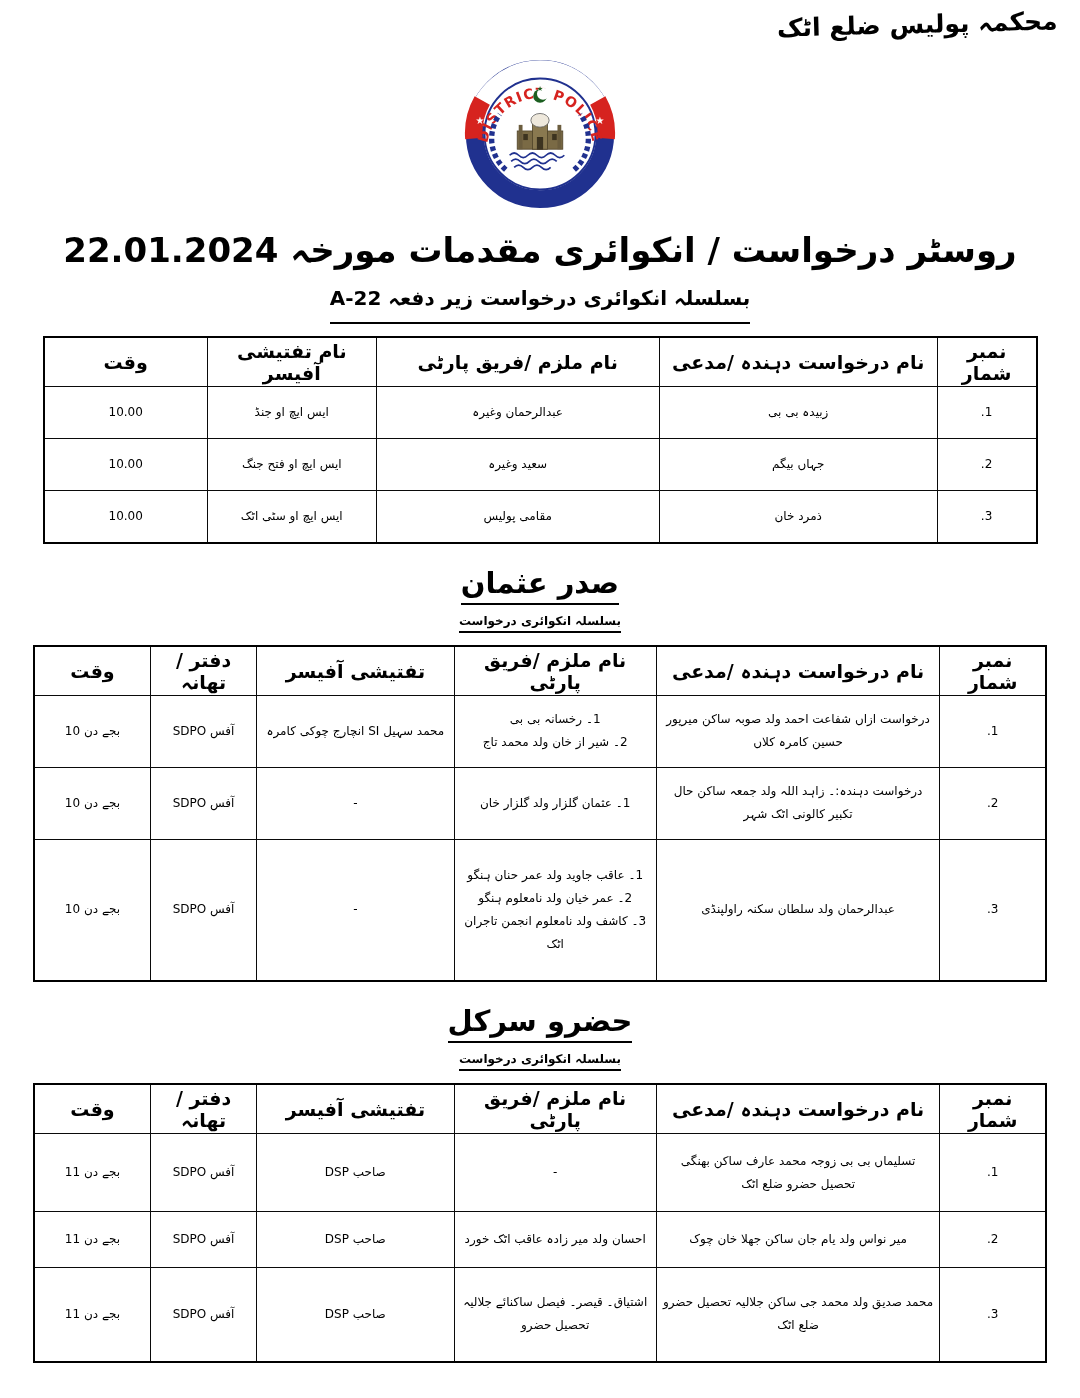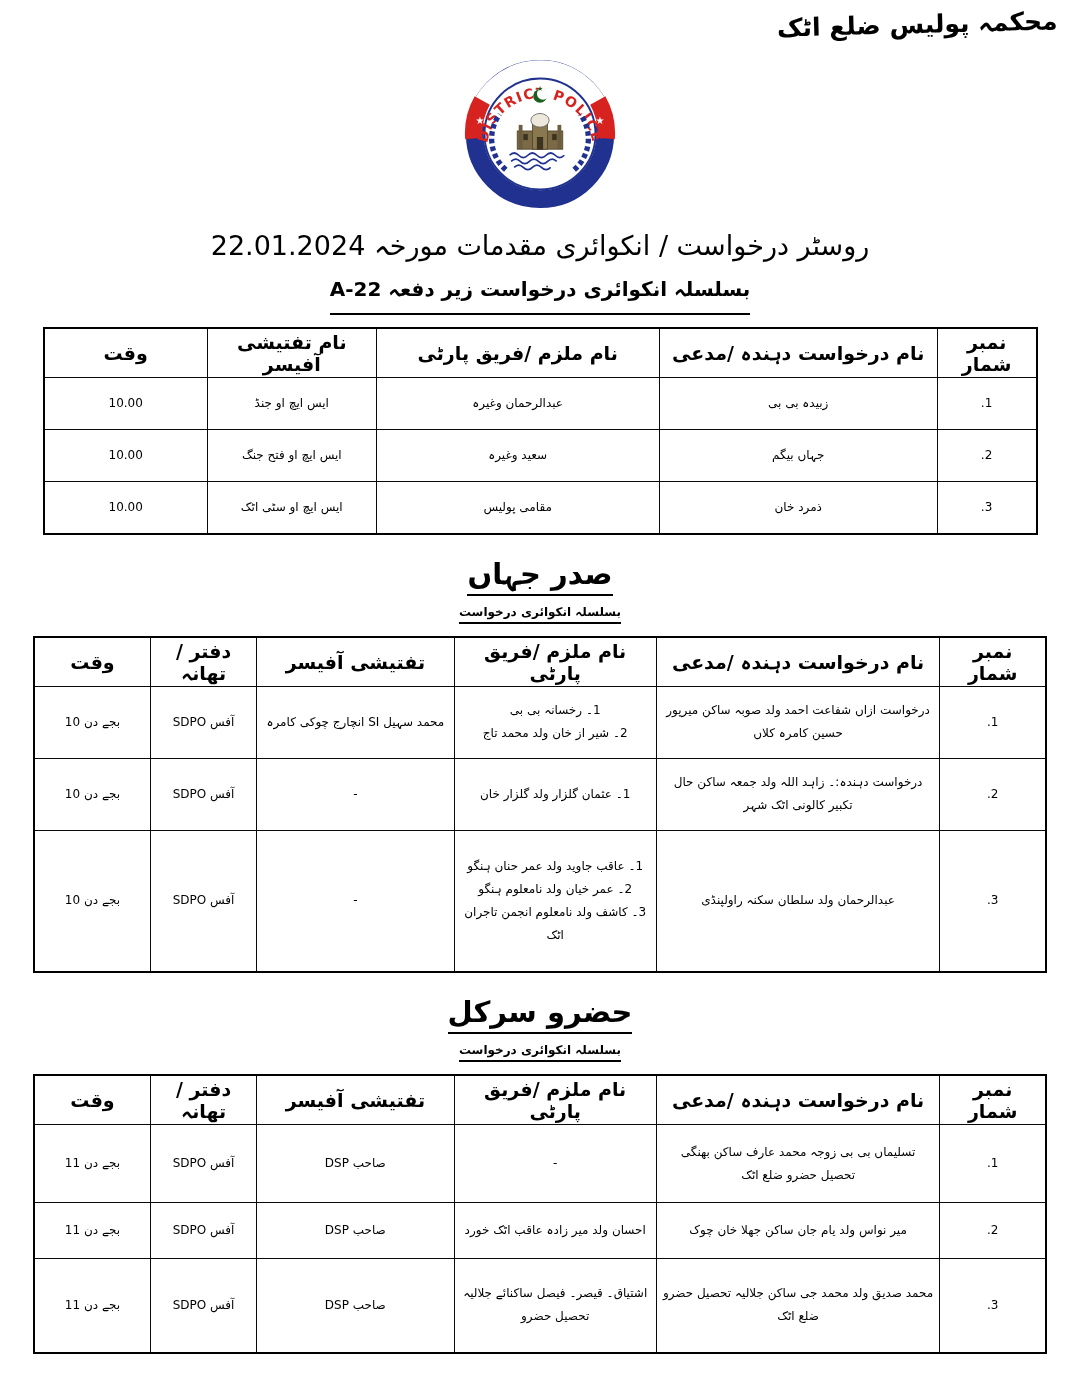--- a/index.html
+++ b/index.html
@@ -6,21 +6,21 @@
   body{
     width:1080px;height:1398px;background:#ffffff;position:relative;
     font-family:"DejaVu Sans", sans-serif;color:#000;overflow:hidden;
   }
   .handwritten{
     position:absolute;top:10px;right:22px;font-size:25px;font-weight:bold;
     transform:rotate(-1.5deg);letter-spacing:0.5px;direction:rtl;
   }
   .logo-wrap{width:152px;margin:58px auto 0;}
   .doc{direction:rtl;text-align:center;}
-  .title{margin-top:16px;font-size:27px;font-weight:normal;}
+  .title{margin-top:16px;font-size:34px;font-weight:bold;}
   .office{margin-top:8px;font-size:25px;font-weight:bold;}
   .office span, .circle-sub span, .circle-title span{
     display:inline-block;border-bottom:2.2px solid #000;padding-bottom:3px;
   }
   .note{margin-top:16px;font-size:20px;font-weight:bold;}
   .note span{display:inline-block;border-bottom:2.5px solid #000;padding-bottom:12px;}
   table{border-collapse:collapse;table-layout:fixed;background:#fff;}
   table.t1{width:995px;margin:12px auto 0;}
   table.t2{width:1014px;margin:12px auto 0;}
   th,td{border:1.6px solid #0a0a0a;vertical-align:middle;text-align:center;
@@ -122,21 +122,21 @@
     <tr class="r52">
       <td class="cell">3.</td>
       <td class="cell">ذمرد خان</td>
       <td class="cell">مقامی پولیس</td>
       <td class="cell">ایس ایچ او سٹی اٹک</td>
       <td class="cell">10.00</td>
     </tr>
   </tbody>
     </table>
 
-  <div class="circle-title"><span>صدر جہاں</span></div>
+  <div class="circle-title"><span>صدر عثمان</span></div>
   <div class="circle-sub"><span>بسلسلہ انکوائری درخواست</span></div>
 
   <table class="t2" dir="rtl">
     <colgroup>
         <col style="width:10.5%">
         <col style="width:28%">
         <col style="width:20%">
         <col style="width:19.5%">
         <col style="width:10.5%">
         <col style="width:11.5%">

